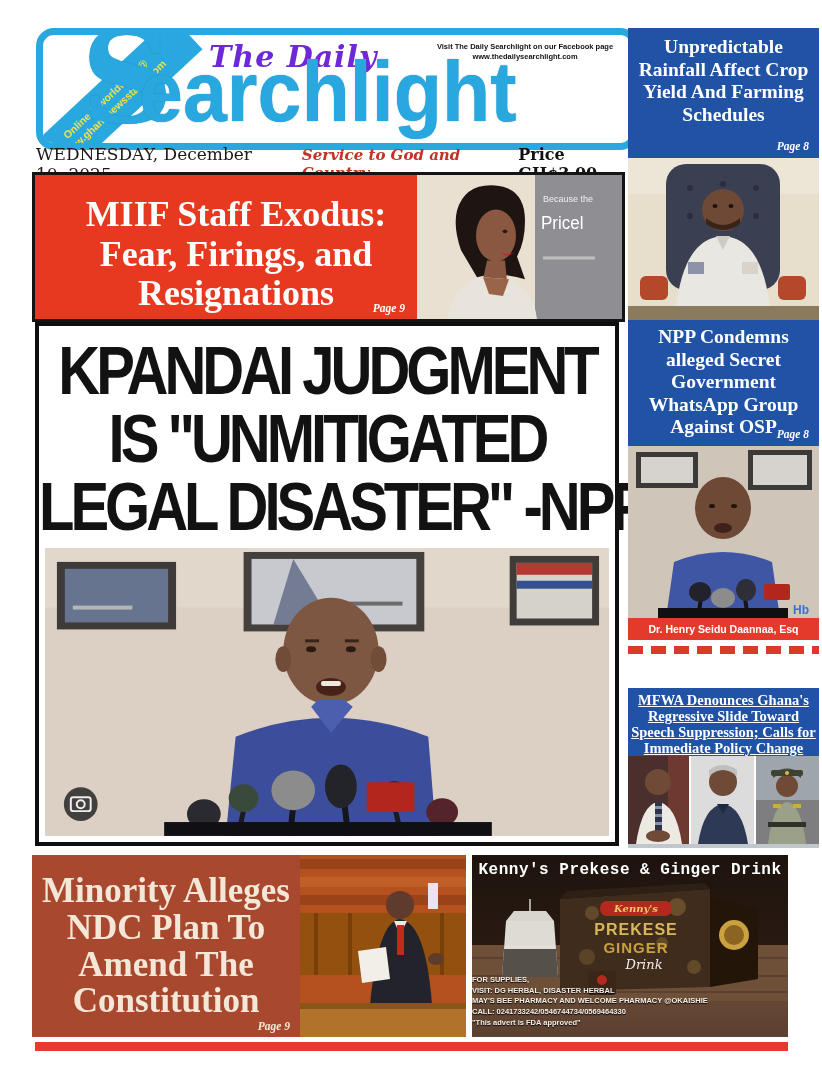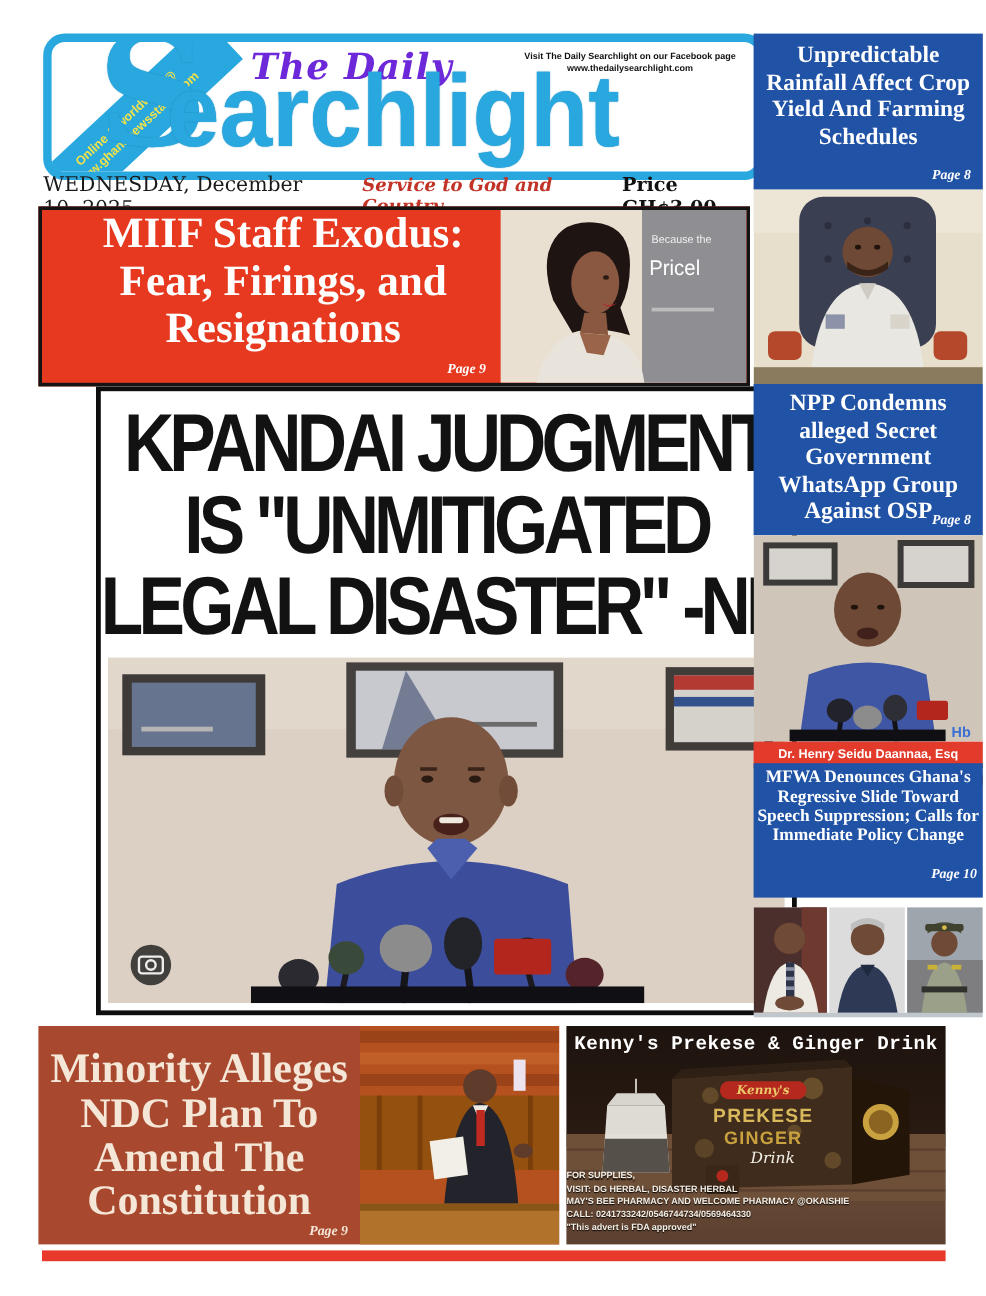--- a/index.html
+++ b/index.html
@@ -30,49 +30,49 @@
     display:flex;align-items:baseline;}
   .date-txt{font-family:"DejaVu Serif",serif;font-size:17px;color:#1A1A1A;margin-right:26px;}
   .motto-txt{font-family:"DejaVu Serif",serif;font-style:italic;font-weight:bold;
     font-size:15px;color:#C13227;margin-right:30px;}
   .price-txt{font-family:"DejaVu Serif",serif;font-weight:bold;font-size:16px;color:#111;}
 
   
   #miif{position:absolute;left:32px;top:172px;width:587px;height:144px;
     border:3px solid #141414;background:#E6391F;display:flex;}
   #miif .txt{position:relative;flex:1;color:#ffffff;font-family:"Liberation Serif",serif;
-    font-weight:bold;font-size:36px;line-height:1.1;text-align:center;padding:0 4px 0 4px;margin-left:20px;}
+    font-weight:bold;font-size:36px;line-height:1.1;text-align:center;padding:20px 4px 0 4px;margin-left:20px;}
   .page-label{font-family:"Liberation Serif",serif;font-style:italic;font-weight:bold;
     font-size:11.5px;color:#ffffff;text-align:center;}
   #miif .page-label{position:absolute;right:12px;bottom:4px;}
   #miif .photo{width:205px;height:100%;}
 
   
   #mainstory{position:absolute;left:35px;top:322px;width:584px;height:524px;
-    border:4px solid #0E0E0E;background:#ffffff;box-sizing:border-box;margin-left:45px;}
+    border:4px solid #0E0E0E;background:#ffffff;box-sizing:border-box;}
   .hl{margin-top:10px;}
   .hl-line{white-space:nowrap;text-align:center;color:#121212;
     font-family:"Liberation Sans",sans-serif;font-weight:bold;
     font-size:58px;line-height:68px;letter-spacing:-4px;
     transform:scaleY(1.18);transform-origin:center;}
   #mainphoto{position:absolute;left:6px;right:6px;top:222px;bottom:4px;}
 
   
   .bluebox{position:absolute;left:628px;width:191px;background:#2052A5;color:#fff;
     font-family:"Liberation Serif",serif;font-weight:bold;text-align:center;box-sizing:border-box;}
   .bluebox .page-label{position:absolute;right:10px;bottom:5px;}
   #box-rain{top:28px;height:130px;font-size:19.5px;line-height:1.16;padding:8px 4px;}
   #photo-chair{position:absolute;left:628px;top:158px;width:191px;height:162px;}
   #box-npp{top:320px;height:126px;font-size:19.5px;line-height:1.16;padding:6px 16px;}
   #photo-henry{position:absolute;left:628px;top:446px;width:191px;height:172px;}
   #caption-henry{position:absolute;left:628px;top:618px;width:191px;height:22px;background:#E23B2B;
     color:#fff;font-size:10.5px;font-weight:bold;display:flex;align-items:center;justify-content:center;}
   #red-dashes{position:absolute;left:628px;top:646px;width:191px;height:8px;
     background:repeating-linear-gradient(90deg,#D93A2B 0 15px,transparent 15px 23px);}
-  #box-mfwa{top:636px;height:112px;font-size:14.5px;line-height:1.1;padding:5px 2px;}
+  #box-mfwa{top:688px;height:112px;font-size:14.5px;line-height:1.1;padding:5px 2px;text-decoration:underline;}
   #box-mfwa .page-label{bottom:12px;right:5px;}
   #photo-trio{position:absolute;left:628px;top:756px;width:191px;height:92px;}
 
   
   #minority{position:absolute;left:32px;top:855px;width:434px;height:182px;
     background:#A8492F;display:flex;}
   #minority .txt{position:relative;flex:1;color:#F5E7D7;font-family:"Liberation Serif",serif;
     font-weight:bold;font-size:35px;line-height:1.05;text-align:center;padding-top:18px;}
   #minority .page-label{position:absolute;right:10px;bottom:5px;color:#F5E7D7;}
   #minority .photo{width:166px;height:100%;}

